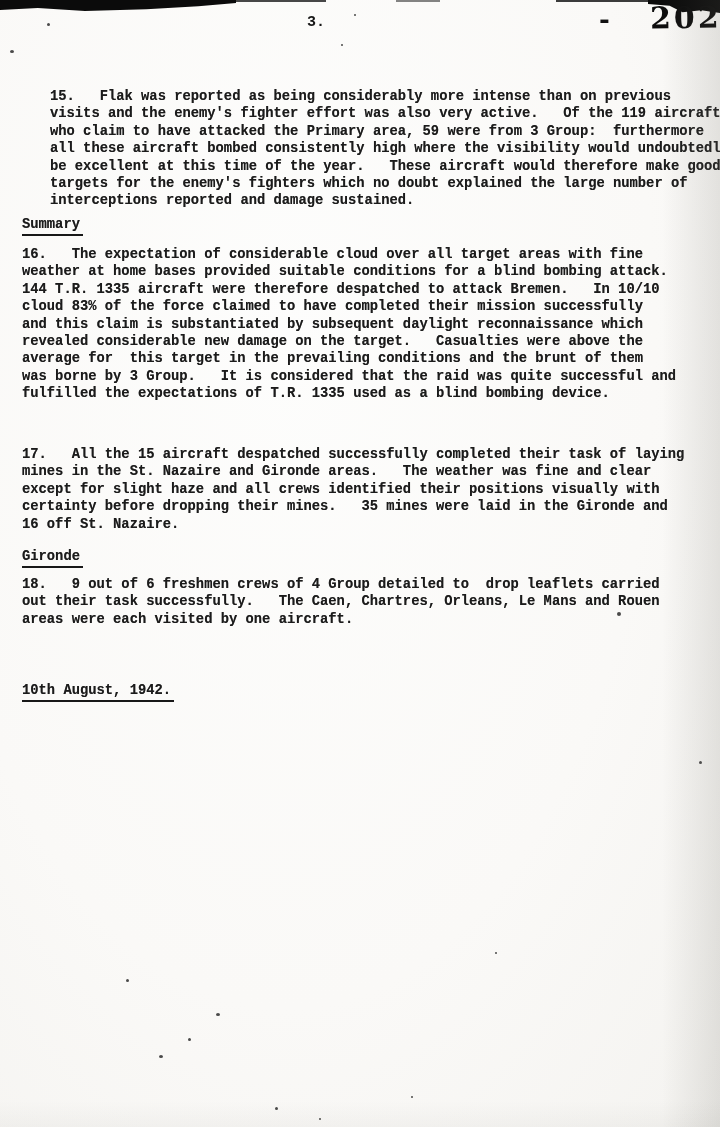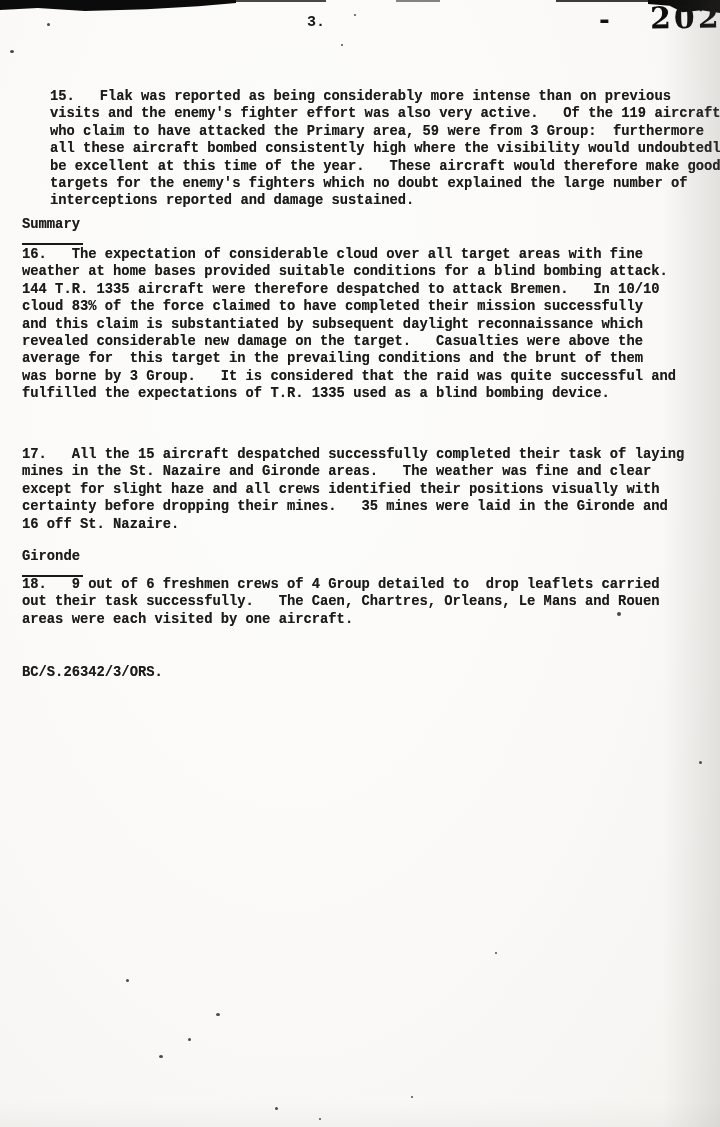--- a/index.html
+++ b/index.html
@@ -16,21 +16,21 @@
   .tw {
     position: absolute; left: 22px; width: 692px;
     font-family: "Liberation Mono", monospace;
     font-size: 13.8px; line-height: 17.4px; font-weight: 700;
     color: #1b1b1b; white-space: pre-wrap;
     text-shadow: 0 0 0.4px rgba(20,20,20,0.55);
   }
   .hd {
     display: inline-block;
     border-bottom: 2px solid #181818;
-    padding-bottom: 10px; padding-right: 3px;
+    padding-bottom: 1px; padding-right: 3px;
   }
   
   .pageno {
     position: absolute; left: 307px; top: 14px;
     font-size: 15px; font-weight: 700; color: #161616;
     font-family: "Liberation Mono", monospace;
   }
   .stamp-dash {
     position: absolute; left: 599px; top: 4px;
     font-family: "DejaVu Serif", serif;
@@ -111,21 +111,21 @@
 except for slight haze and all crews identified their positions visually with
 certainty before dropping their mines.   35 mines were laid in the Gironde and
 16 off St. Nazaire.</div>
 
   <div class="tw" style="top: 548px;"><span class="hd">Gironde</span></div>
 
   <div class="tw" style="top: 576px;">18.   9 out of 6 freshmen crews of 4 Group detailed to  drop leaflets carried
 out their task successfully.   The Caen, Chartres, Orleans, Le Mans and Rouen
 areas were each visited by one aircraft.</div>
 
-  <div class="tw" style="top: 664px;">BC/S.26342/3/ORS.</div>
+  <div class="tw" style="top: 682px;"><span class="hd">10th August, 1942.</span></div>
 
   <div class="speck" style="left:47px;  top:23px;"></div>
   <div class="speck" style="left:10px;  top:50px; width:4px;"></div>
   <div class="speck" style="left:341px; top:44px; width:2px; height:2px;"></div>
   <div class="speck" style="left:354px; top:14px; width:2px; height:2px;"></div>
   <div class="speck" style="left:617px; top:612px; width:4px; height:4px;"></div>
   <div class="speck" style="left:699px; top:761px;"></div>
   <div class="speck" style="left:126px; top:979px;"></div>
   <div class="speck" style="left:216px; top:1013px; width:4px;"></div>
   <div class="speck" style="left:188px; top:1038px;"></div>

